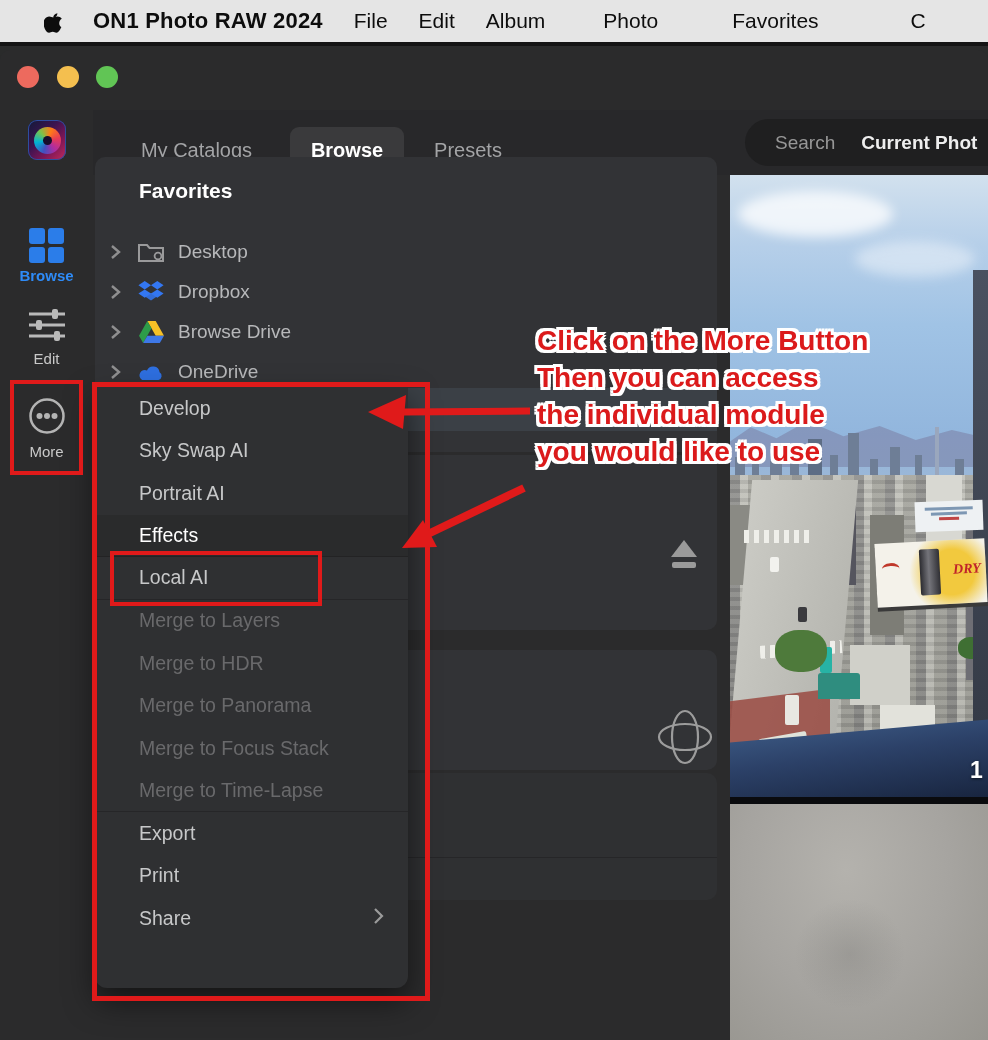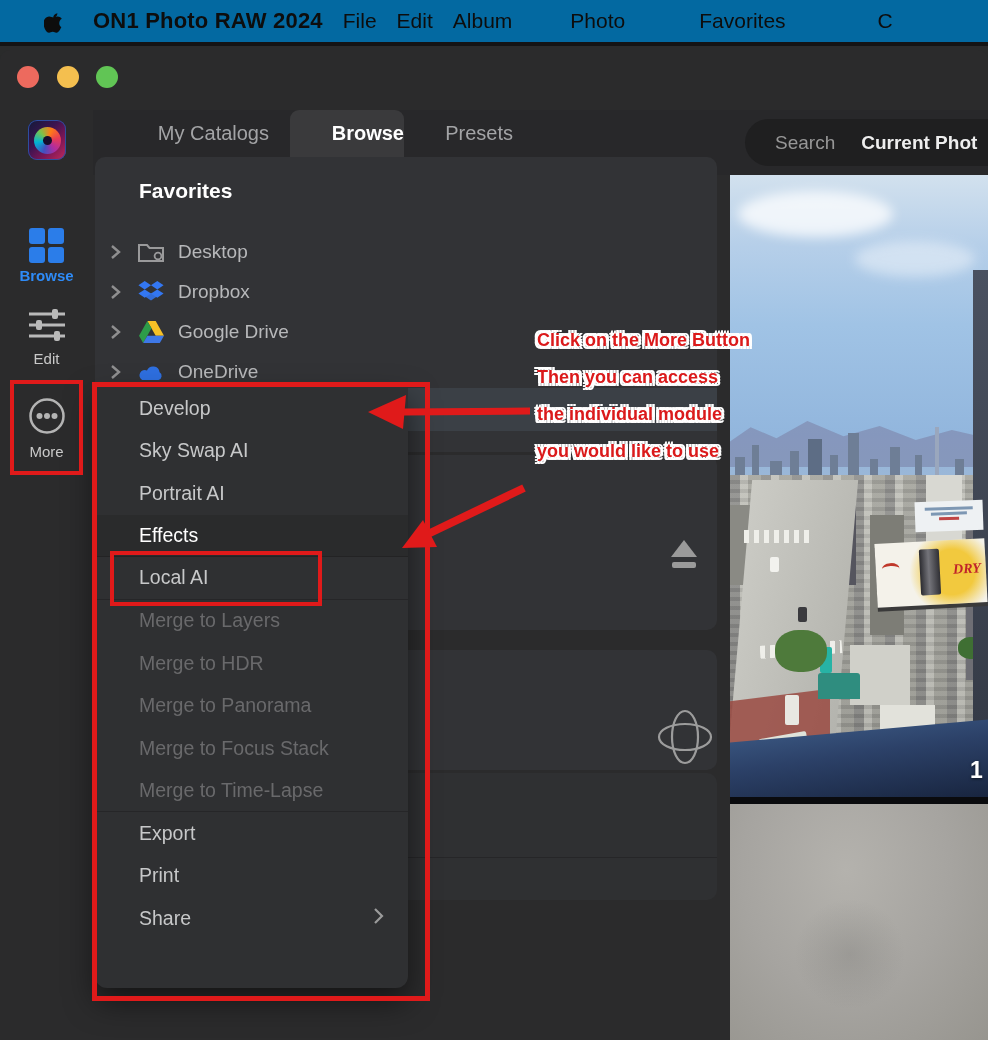--- a/index.html
+++ b/index.html
@@ -1,31 +1,31 @@
 <!DOCTYPE html>
 <html><head>
 <meta charset="utf-8">
 <style>
   html,body{margin:0;padding:0}
   body{width:988px;height:1040px;position:relative;overflow:hidden;background:#2a2b2b;
        font-family:"Liberation Sans",sans-serif;-webkit-font-smoothing:antialiased}
   
-  .menubar{position:absolute;left:0;top:0;width:988px;height:46px;background:#0369a1;
+  .menubar{position:absolute;left:0;top:0;width:988px;height:46px;background:#e5e5e5;
            border-bottom:4px solid #141414;display:flex;align-items:center;box-sizing:border-box;
            color:#0d0d0d;font-size:21px}
   .apple{margin-left:44px;display:flex;align-items:center}
   .mb-app{font-weight:700;font-size:22px;margin-left:30px;letter-spacing:.2px}
-  .mb-item{margin-left:20px;white-space:nowrap}
+  .mb-item{margin-left:31px;white-space:nowrap}
   
   .window{position:absolute;left:0;top:50px;width:988px;height:990px;background:#2b2b2c;
           border-radius:10px 10px 0 0;overflow:hidden}
   .tl{position:absolute;top:16px;width:22px;height:22px;border-radius:50%}
   .tl.r{left:17px;background:#ed6a5e}.tl.y{left:57px;background:#f4bf4f}.tl.g{left:96px;background:#61c555}
   .tabstrip{position:absolute;left:93px;top:60px;right:0;height:65px;background:#28282a}
-  .tab{position:absolute;top:60px;height:47px;line-height:47px;text-align:right;font-size:20px;color:#a3a4a6}
+  .tab{position:absolute;top:77px;height:47px;line-height:47px;text-align:center;font-size:20px;color:#a3a4a6}
   .tab.catalogs{left:124px;width:145px}
   .tab.browse{left:290px;width:114px;background:#3a3a3c;border-radius:9px 9px 0 0;color:#fff;font-weight:700}
   .tab.presets{left:423px;width:90px}
   .on1-icon{position:absolute;left:28px;top:70px;width:38px;height:40px;border-radius:9px;
             background:linear-gradient(135deg,#121a38 0%,#3c1450 40%,#7c1656 68%,#c22a5c 100%);
             box-shadow:0 0 0 1px #2e4da0 inset;display:flex;align-items:center;justify-content:center}
   .on1-swirl{width:27px;height:27px;border-radius:50%;
              background:conic-gradient(from 20deg,#ff7a18,#e83a56,#b02ca0,#4150c0,#00b4d4,#7ac34a,#ff7a18)}
   .on1-swirl::after{content:"";display:block;width:9px;height:9px;border-radius:50%;background:#160d2c;
                     position:relative;left:9px;top:9px}
@@ -106,21 +106,21 @@
   .photo2{position:absolute;left:730px;top:804px;width:258px;height:236px;z-index:5;
           background:radial-gradient(ellipse at 45% 28%,#b4b2ad 0%,#a6a4a0 52%,#97958f 100%)}
   .photo2::after{content:"";position:absolute;left:60px;top:90px;width:120px;height:120px;border-radius:50%;
                  background:radial-gradient(circle,rgba(85,85,83,.18),transparent 65%)}
   
   .redbox{position:absolute;border:4px solid #e01a1a;box-sizing:border-box;z-index:40}
   .redbox.more-b{left:10px;top:380px;width:73px;height:95px}
   .redbox.menu-b{left:92px;top:382px;width:338px;height:619px;border-width:5px}
   .redbox.fx-b{left:110px;top:551px;width:212px;height:55px}
   .arrows{position:absolute;inset:0;z-index:45;pointer-events:none}
-  .ann{position:absolute;left:537px;top:322px;z-index:50;font-weight:700;font-size:18px;line-height:37px;
+  .ann{position:absolute;left:537px;top:322px;z-index:50;font-weight:700;font-size:28px;line-height:37px;
        color:#db1a1b;white-space:nowrap;
        text-shadow:-3px -3px 0 #fff,3px -3px 0 #fff,-3px 3px 0 #fff,3px 3px 0 #fff,
                    -3px 0 0 #fff,3px 0 0 #fff,0 -3px 0 #fff,0 3px 0 #fff}
 </style>
 </head>
 <body>
 
 <div class="menubar">
   <span class="apple">
     <svg width="19" height="23" viewBox="0 0 24 29" fill="#0d0d0d">
@@ -233,21 +233,21 @@
           <polyline points="2,2 9,8 2,14" fill="none" stroke="#8f8f90" stroke-width="2.4"></polyline>
         </svg>
       </span>
     <span class="fico">
       <svg width="25" height="22" viewBox="0 0 24 21">
           <polygon points="8,0 16,0 24,14 16,14" fill="#f6c026"></polygon>
           <polygon points="8,0 0,14 4,21 12,7" fill="#2d9c49"></polygon>
           <polygon points="4,21 8,14 24,14 20,21" fill="#3e78e7"></polygon>
         </svg>
     </span>
-    <span class="flabel">Google Drive</span>
+    <span class="flabel">Browse Drive</span>
   </div>
   <div class="fav-row" style="top:302px">
     <span class="chev">
         <svg width="11" height="16" viewBox="0 0 11 16">
           <polyline points="2,2 9,8 2,14" fill="none" stroke="#8f8f90" stroke-width="2.4"></polyline>
         </svg>
       </span>
     <span class="fico">
       <svg width="28" height="18" viewBox="0 0 28 18">
           <path d="M22.6 9.2A6.6 6.6 0 0 0 10 7.4a5.4 5.4 0 0 0-4.9 9.6h16.4a4.3 4.3 0 0 0 1.1-7.8z" fill="#2e6fe0"></path>

